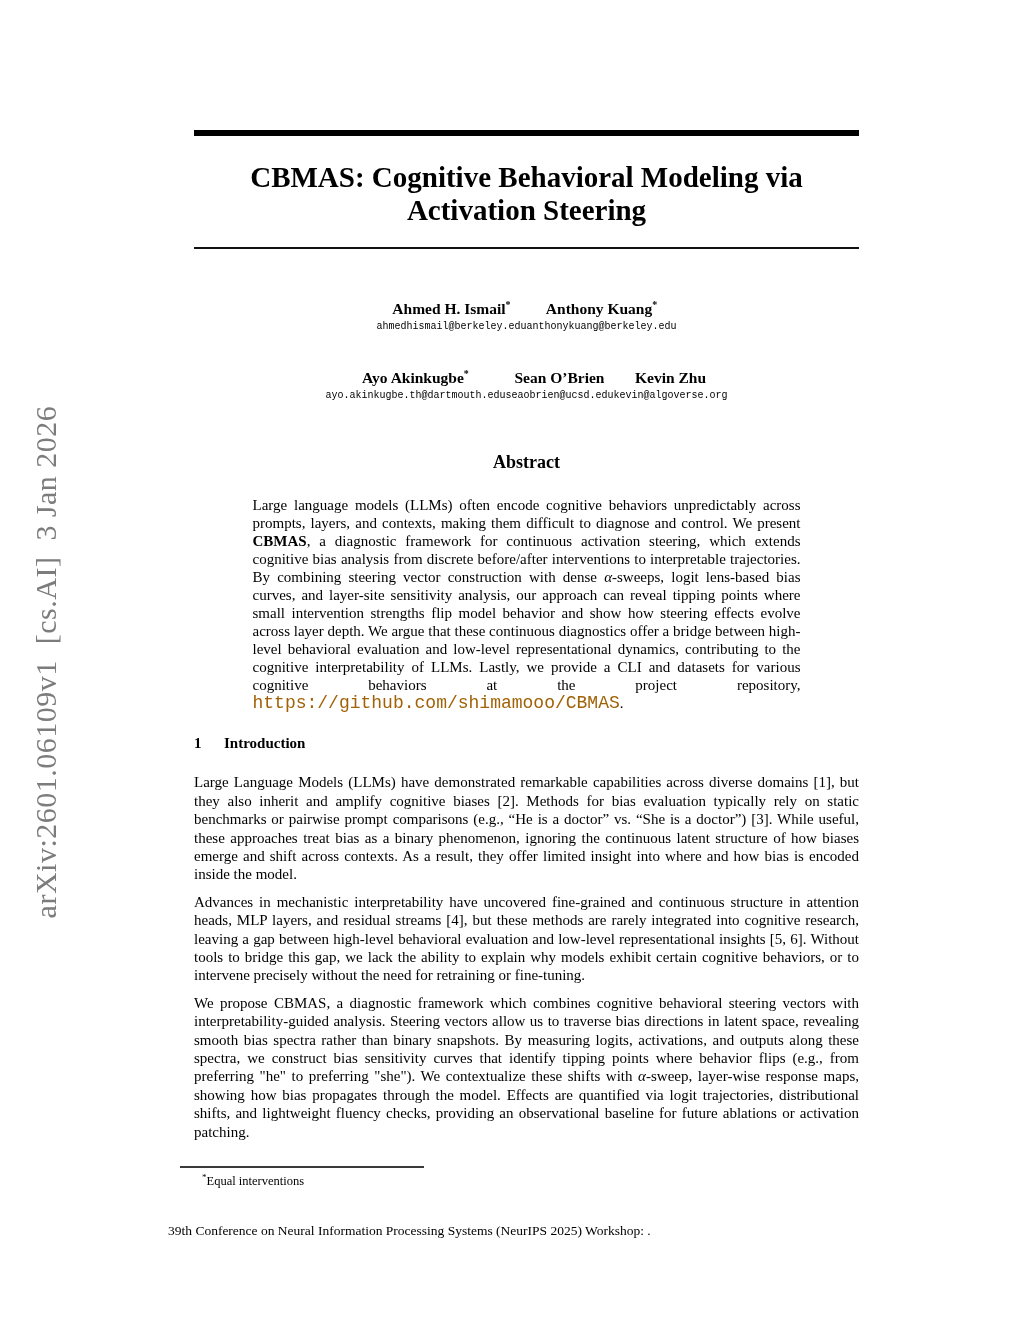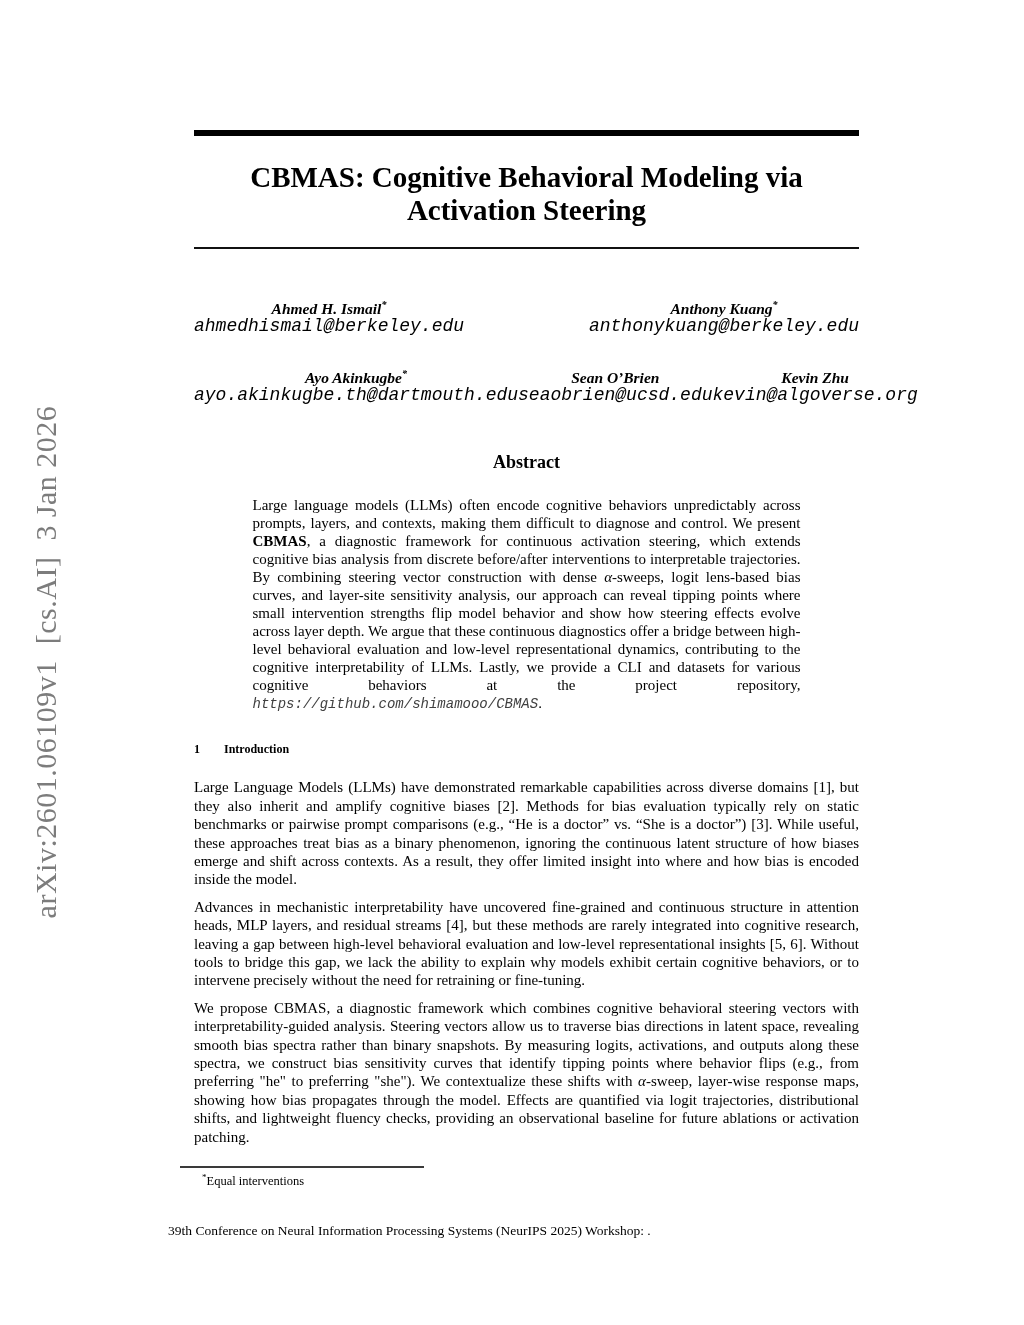--- a/index.html
+++ b/index.html
@@ -31,53 +31,53 @@
   }
   .rule-thick { height: 6px; background: #000000; margin-top: 130px; }
   .title {
     margin-top: 25px;
     text-align: center;
     font-weight: bold;
     font-size: 29px;
     line-height: 33px;
   }
   .rule-thin { height: 2px; background: #111111; margin-top: 20px; }
-  .authors-row { display: flex; justify-content: space-between; align-items: flex-start; font-style: italic; }
+  .authors-row { display: flex; justify-content: center; align-items: flex-start; }
   .authors-row.r1 { margin-top: 46px; }
   .authors-row.r2 { margin-top: 29px; }
   .author { text-align: center; }
   .author .name { font-weight: bold; font-size: 15.5px; line-height: 19px; }
   .author .name sup { font-size: 10px; font-weight: bold; }
   .author .email {
     font-family: "Liberation Mono", monospace;
-    font-size: 18px; line-height: 17px;
+    font-size: 10px; line-height: 17px;
   }
   .abstract-heading {
     margin-top: 48px;
     text-align: center;
     font-weight: bold;
     font-size: 18px;
   }
   .abstract-body {
     width: 548px;
     margin: 23px auto 0 auto;
     text-align: justify;
     font-size: 15px;
     line-height: 18px;
   }
-  .section-heading { margin-top: 29px; font-size: 12px; font-weight: bold; }
+  .section-heading { margin-top: 23px; font-size: 15px; font-weight: bold; }
   .section-heading .num { display: inline-block; width: 30px; }
   p.body {
     margin-top: 9px;
     text-align: justify;
     font-size: 15px;
     line-height: 18.4px;
   }
   p.body.first { margin-top: 21px; }
-  .mono { font-family: "Liberation Mono", monospace; font-size: 14px; color: #404040; text-decoration: none; font-style: italic; }
+  .mono { font-family: "Liberation Mono", monospace; font-size: 18px; color: #a16207; text-decoration: none; }
   .alpha { font-style: italic; }
   .footnote-block { position: absolute; left: 180px; top: 1166px; width: 665px; }
   .footnote-rule { width: 244px; height: 2px; background: #3a3a3a; }
   .footnote-text { margin-top: 4px; padding-left: 22px; font-size: 12.5px; }
   .footnote-text sup { font-size: 9px; }
   .footer { position: absolute; left: 168px; top: 1223px; font-size: 13.5px; }
 </style>
 </head>
 <body>
 

